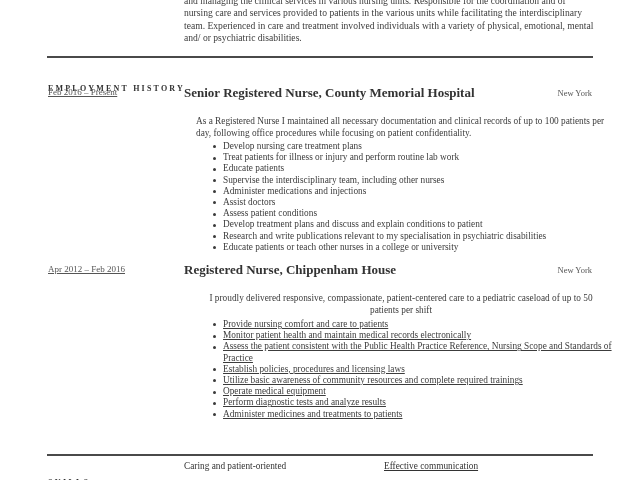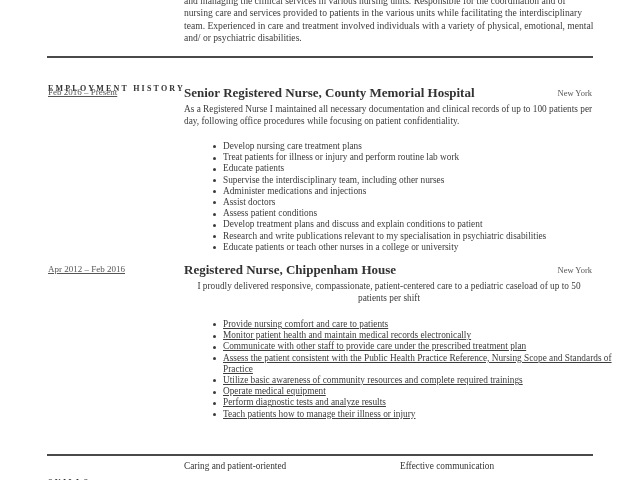--- a/index.html
+++ b/index.html
@@ -27,21 +27,21 @@
       position: absolute; left: 48px; font-size: 9px; color: #555; text-decoration: underline;
     }
     .job-title {
       position: absolute; left: 184px; font-size: 13px; font-weight: bold; color: #333;
     }
     .location {
       position: absolute; right: 48px; font-size: 8.5px; color: #555;
     }
     .job-desc {
       position: absolute; left: 184px; width: 410px;
-      font-size: 9.3px; line-height: 11.8px; color: #3c3c3c; margin: 0;
+      font-size: 9.3px; line-height: 11.8px; color: #3c3c3c; margin: 12px;
     }
     .bullets {
       position: absolute; left: 184px; width: 410px;
       margin: 12px; padding: 0 0 0 17px;
       font-size: 9.3px; line-height: 11.2px; color: #3c3c3c;
       list-style: none;
     }
     .bullets li { position: relative; padding-left: 10px; }
     .bullets li::before {
       content: ""; position: absolute; left: 0; top: 4.3px;
@@ -79,25 +79,25 @@
 </div>
 
 <div>
   <div class="date" style="top:264px;">Apr 2012 – Feb 2016</div>
   <div class="job-title" style="top:262px;">Registered Nurse, Chippenham House</div>
   <div class="location" style="top:265px;">New York</div>
   <p class="job-desc" style="top:281px;text-align:center;">I proudly delivered responsive, compassionate, patient-centered care to a pediatric caseload of up to 50 patients per shift</p>
   <ul class="bullets" style="top:307px;text-decoration:underline;">
     <li>Provide nursing comfort and care to patients</li>
     <li>Monitor patient health and maintain medical records electronically</li>
-    <li>Communicate with other staff to provide care under the prescribed treatment plan</li>
     <li>Assess the patient consistent with the Public Health Practice Reference, Nursing Scope and Standards of Practice</li>
+    <li>Establish policies, procedures and licensing laws</li>
     <li>Utilize basic awareness of community resources and complete required trainings</li>
     <li>Operate medical equipment</li>
     <li>Perform diagnostic tests and analyze results</li>
-    <li>Teach patients how to manage their illness or injury</li>
+    <li>Administer medicines and treatments to patients</li>
   </ul>
 </div>
 
 <div class="rule" style="top:454px;"></div>
 <div class="section-title" style="top:462px;">Skills</div>
 <div class="skill" style="top:461px; left:184px;">Caring and patient-oriented</div>
-<div class="skill" style="top:461px; left:400px;">Effective communication</div>
+<div class="skill" style="top:461px; left:384px;text-decoration:underline;">Effective communication</div>
 
 </body></html>

